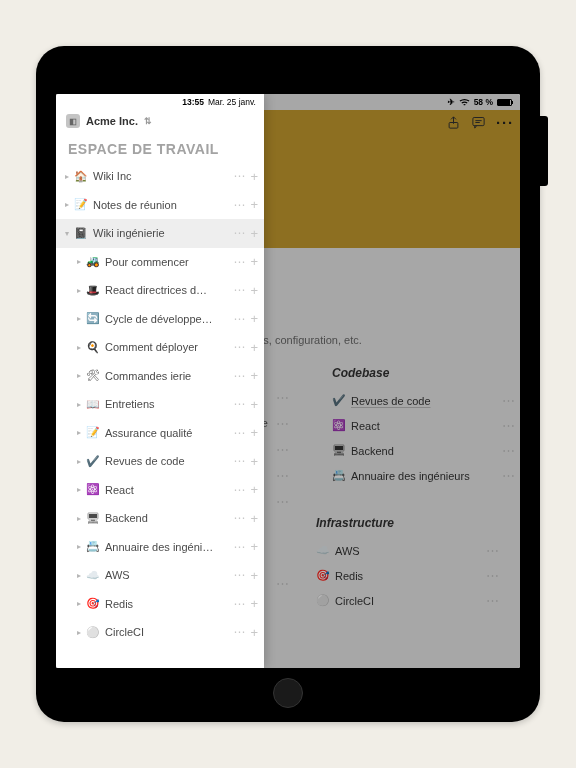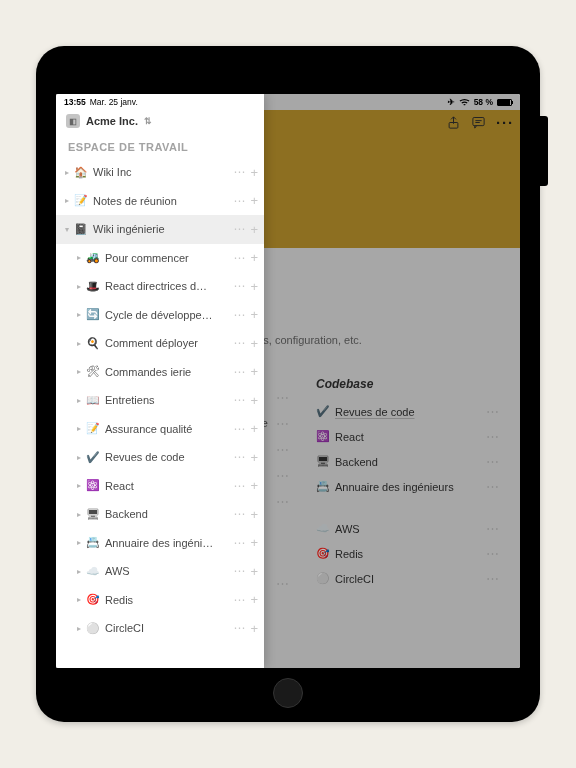--- a/index.html
+++ b/index.html
@@ -2,21 +2,21 @@
 <html><head>
   <meta charset="utf-8">
   <style>
     * { margin:0; padding:0; box-sizing:border-box; font-family:-apple-system,BlinkMacSystemFont,"Segoe UI",Helvetica,Arial,sans-serif; -webkit-font-smoothing:antialiased; }
     body { background:#f1eee7; display:flex; align-items:center; justify-content:center; width:576px; height:768px; overflow:hidden; }
     .frame { width:504px; height:676px; background:#000; border-radius:28px; position:relative; box-shadow:0 2px 6px rgba(0,0,0,.2); }
     .frame::after { content:""; position:absolute; right:-8px; top:70px; width:8px; height:70px; background:#000; border-radius:0 3px 3px 0; }
     .screen { position:absolute; inset:48px 20px 54px 20px; background:#fff; overflow:hidden; border-radius:2px; }
     .home-btn { position:absolute; bottom:14px; left:50%; transform:translateX(-50%); width:30px; height:30px; background:#1a1a1a; border-radius:50%; border:1px solid #333; }
 
-    .status { position:absolute; top:0; left:0; right:0; height:16px; display:flex; align-items:center; justify-content:flex-start; padding:0 8px; font-size:8.5px; font-weight:600; color:#000; }
+    .status { position:absolute; top:0; left:0; right:0; height:16px; display:flex; align-items:center; justify-content:flex-end; padding:0 8px; font-size:8.5px; font-weight:600; color:#000; }
     .status .l, .status .r { display:flex; align-items:center; gap:4px; }
     .batt { width:15px; height:7px; border:1px solid #000; border-radius:1px; position:relative; }
     .batt::after { content:""; position:absolute; right:-2px; top:1px; width:1px; height:3px; background:#000; }
     .batt i { display:block; width:94%; height:100%; background:#000; }
 
     .content { position:absolute; inset:0; background:#e8e8e8; }
     .hero { position:absolute; top:16px; left:0; right:0; height:138px; background:#c49a2e; }
     .toolbar-r { position:absolute; top:20px; right:6px; display:flex; gap:10px; align-items:center; }
     .toolbar-r span { font-size:15px; color:#222; }
     .desc { position:absolute; top:240px; left:52px; font-size:11px; color:#6a6a6a; }
@@ -28,21 +28,21 @@
     .sec-item { display:flex; align-items:center; justify-content:space-between; height:25px; font-size:11px; color:#333; }
     .sec-item .lab { display:flex; align-items:center; gap:6px; }
     .sec-item .ic { width:13px; text-align:center; font-size:11px; }
     .under { text-decoration:underline; text-decoration-color:#bbb; text-underline-offset:2px; }
 
     .overlay { position:absolute; inset:0; background:rgba(0,0,0,.28); }
     .sidebar { position:absolute; top:0; left:0; width:208px; bottom:0; background:#fff; box-shadow:2px 0 10px rgba(0,0,0,.2); display:flex; flex-direction:column; }
     .ws-switch { display:flex; align-items:center; gap:6px; padding:20px 10px 6px 10px; font-size:11px; font-weight:600; color:#333; }
     .ws-icon { width:14px; height:14px; background:#c4c4c4; border-radius:3px; display:flex; align-items:center; justify-content:center; font-size:8px; color:#666; }
     .updown { font-size:9px; color:#999; }
-    .sec-label { padding:7px 12px 5px; font-size:11px; letter-spacing:.5px; color:#a3a3a3; font-weight:600; }
+    .sec-label { padding:7px 12px 5px; font-size:14px; letter-spacing:.5px; color:#a3a3a3; font-weight:600; }
     .tree { flex:1; overflow:hidden; }
     .nrow { display:flex; align-items:center; height:28.5px; padding:0 6px 0 6px; font-size:11px; color:#4a4a4a; position:relative; }
     .nrow.sel { background:#eee; }
     .nrow .arrow { width:10px; font-size:8px; color:#b5b5b5; text-align:center; flex-shrink:0; }
     .nrow .picon { width:16px; text-align:center; font-size:11px; margin:0 4px 0 1px; flex-shrink:0; }
     .nrow .ptitle { flex:1; white-space:nowrap; overflow:hidden; text-overflow:ellipsis; min-width:0; }
     .nrow .actions { display:flex; align-items:center; gap:5px; color:#c8c8c8; font-size:12px; flex-shrink:0; }
     .nrow .plus { font-size:13px; font-weight:300; }
     .nrow.child { padding-left:18px; }
     svg { display:block; }
@@ -91,21 +91,21 @@
           </div>
         <div class="stub-row">
             <span class="dots">⋯</span>
           </div>
         <div style="height:56px"></div>
         <div class="stub-row">
             <span class="dots">⋯</span>
           </div>
       </div>
 
-      <div class="section" style="top:283px;width:190px;">
+      <div class="section" style="top:272px;width:190px;margin-left:16px;">
         <div class="sec-title">Codebase</div>
         <div id="sec0">
             <div class="sec-item">
               <span class="lab">
                 <span class="ic">✔️</span>
                 <span class="under">Revues de code</span>
               </span>
               <span class="dots">⋯</span>
             </div>
             <div class="sec-item">
@@ -125,20 +125,21 @@
             <div class="sec-item">
               <span class="lab">
                 <span class="ic">📇</span>
                 <span>Annuaire des ingénieurs</span>
               </span>
               <span class="dots">⋯</span>
             </div>
           </div>
       </div>
       <div class="section" style="top:422px;width:190px;">
+        <div class="sec-title">Infrastructure</div>
         <div id="sec1">
             <div class="sec-item">
               <span class="lab">
                 <span class="ic">☁️</span>
                 <span>AWS</span>
               </span>
               <span class="dots">⋯</span>
             </div>
             <div class="sec-item">
               <span class="lab">

